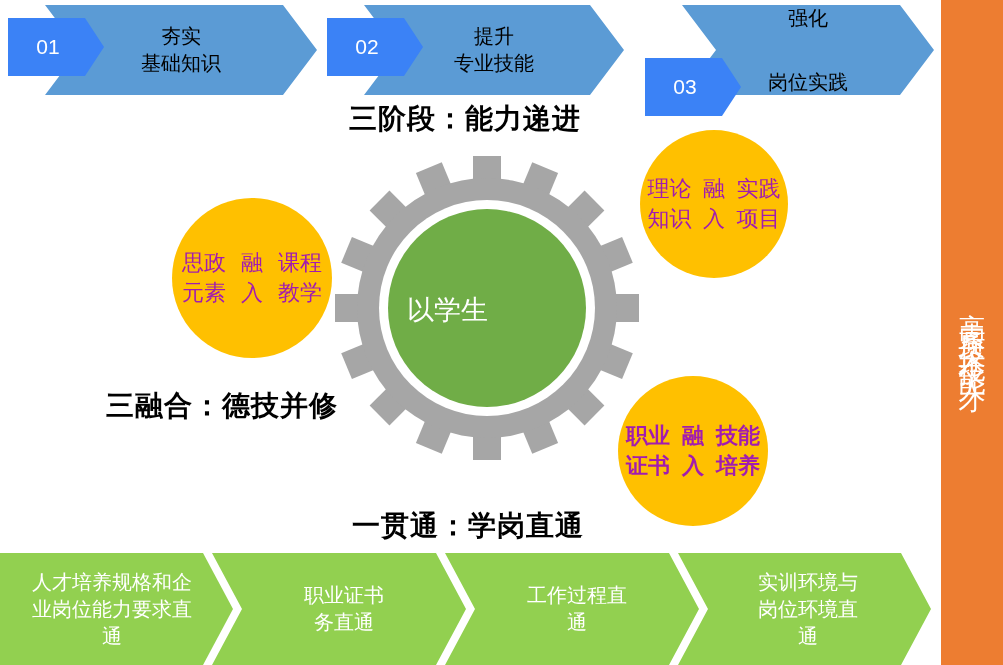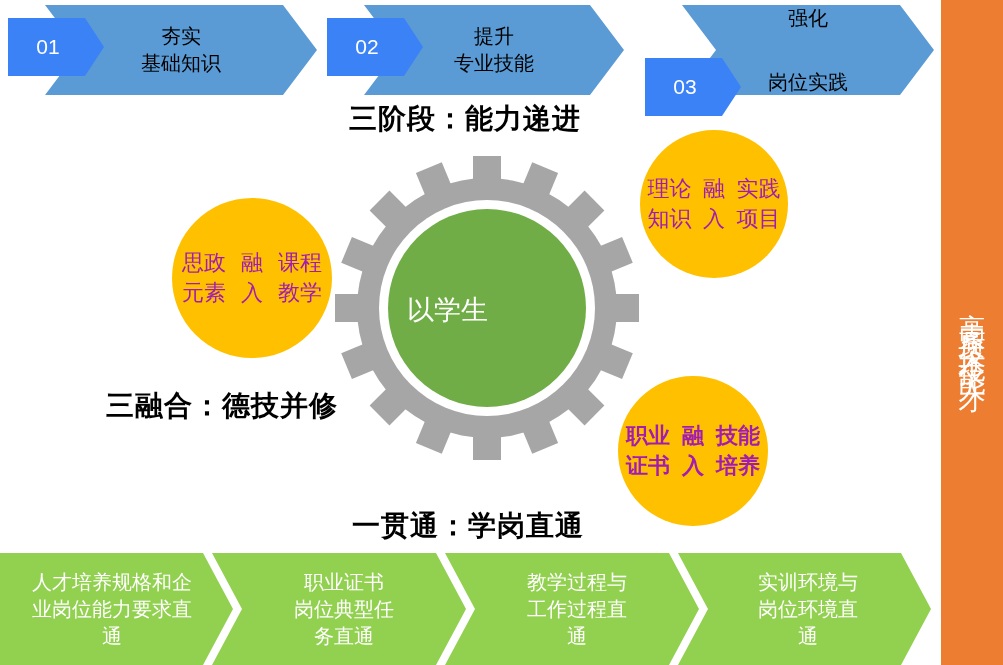--- a/index.html
+++ b/index.html
@@ -145,25 +145,23 @@
       <polygon points="678,0 901,0 931,56 901,112 678,112 708,56"></polygon>
     </g>
   </svg>
   <div class="band-text t1">
     <span>人才培养规格和企</span>
     <span>业岗位能力要求直</span>
     <span>通</span>
   </div>
   <div class="band-text t2">
     <span>职业证书</span>
-    <span>岗位典型任</span>
     <span>务直通</span>
   </div>
   <div class="band-text t3">
-    <span>教学过程与</span>
     <span>工作过程直</span>
     <span>通</span>
   </div>
   <div class="band-text t4">
     <span>实训环境与</span>
     <span>岗位环境直</span>
     <span>通</span>
   </div>
 
   <div class="goal">

